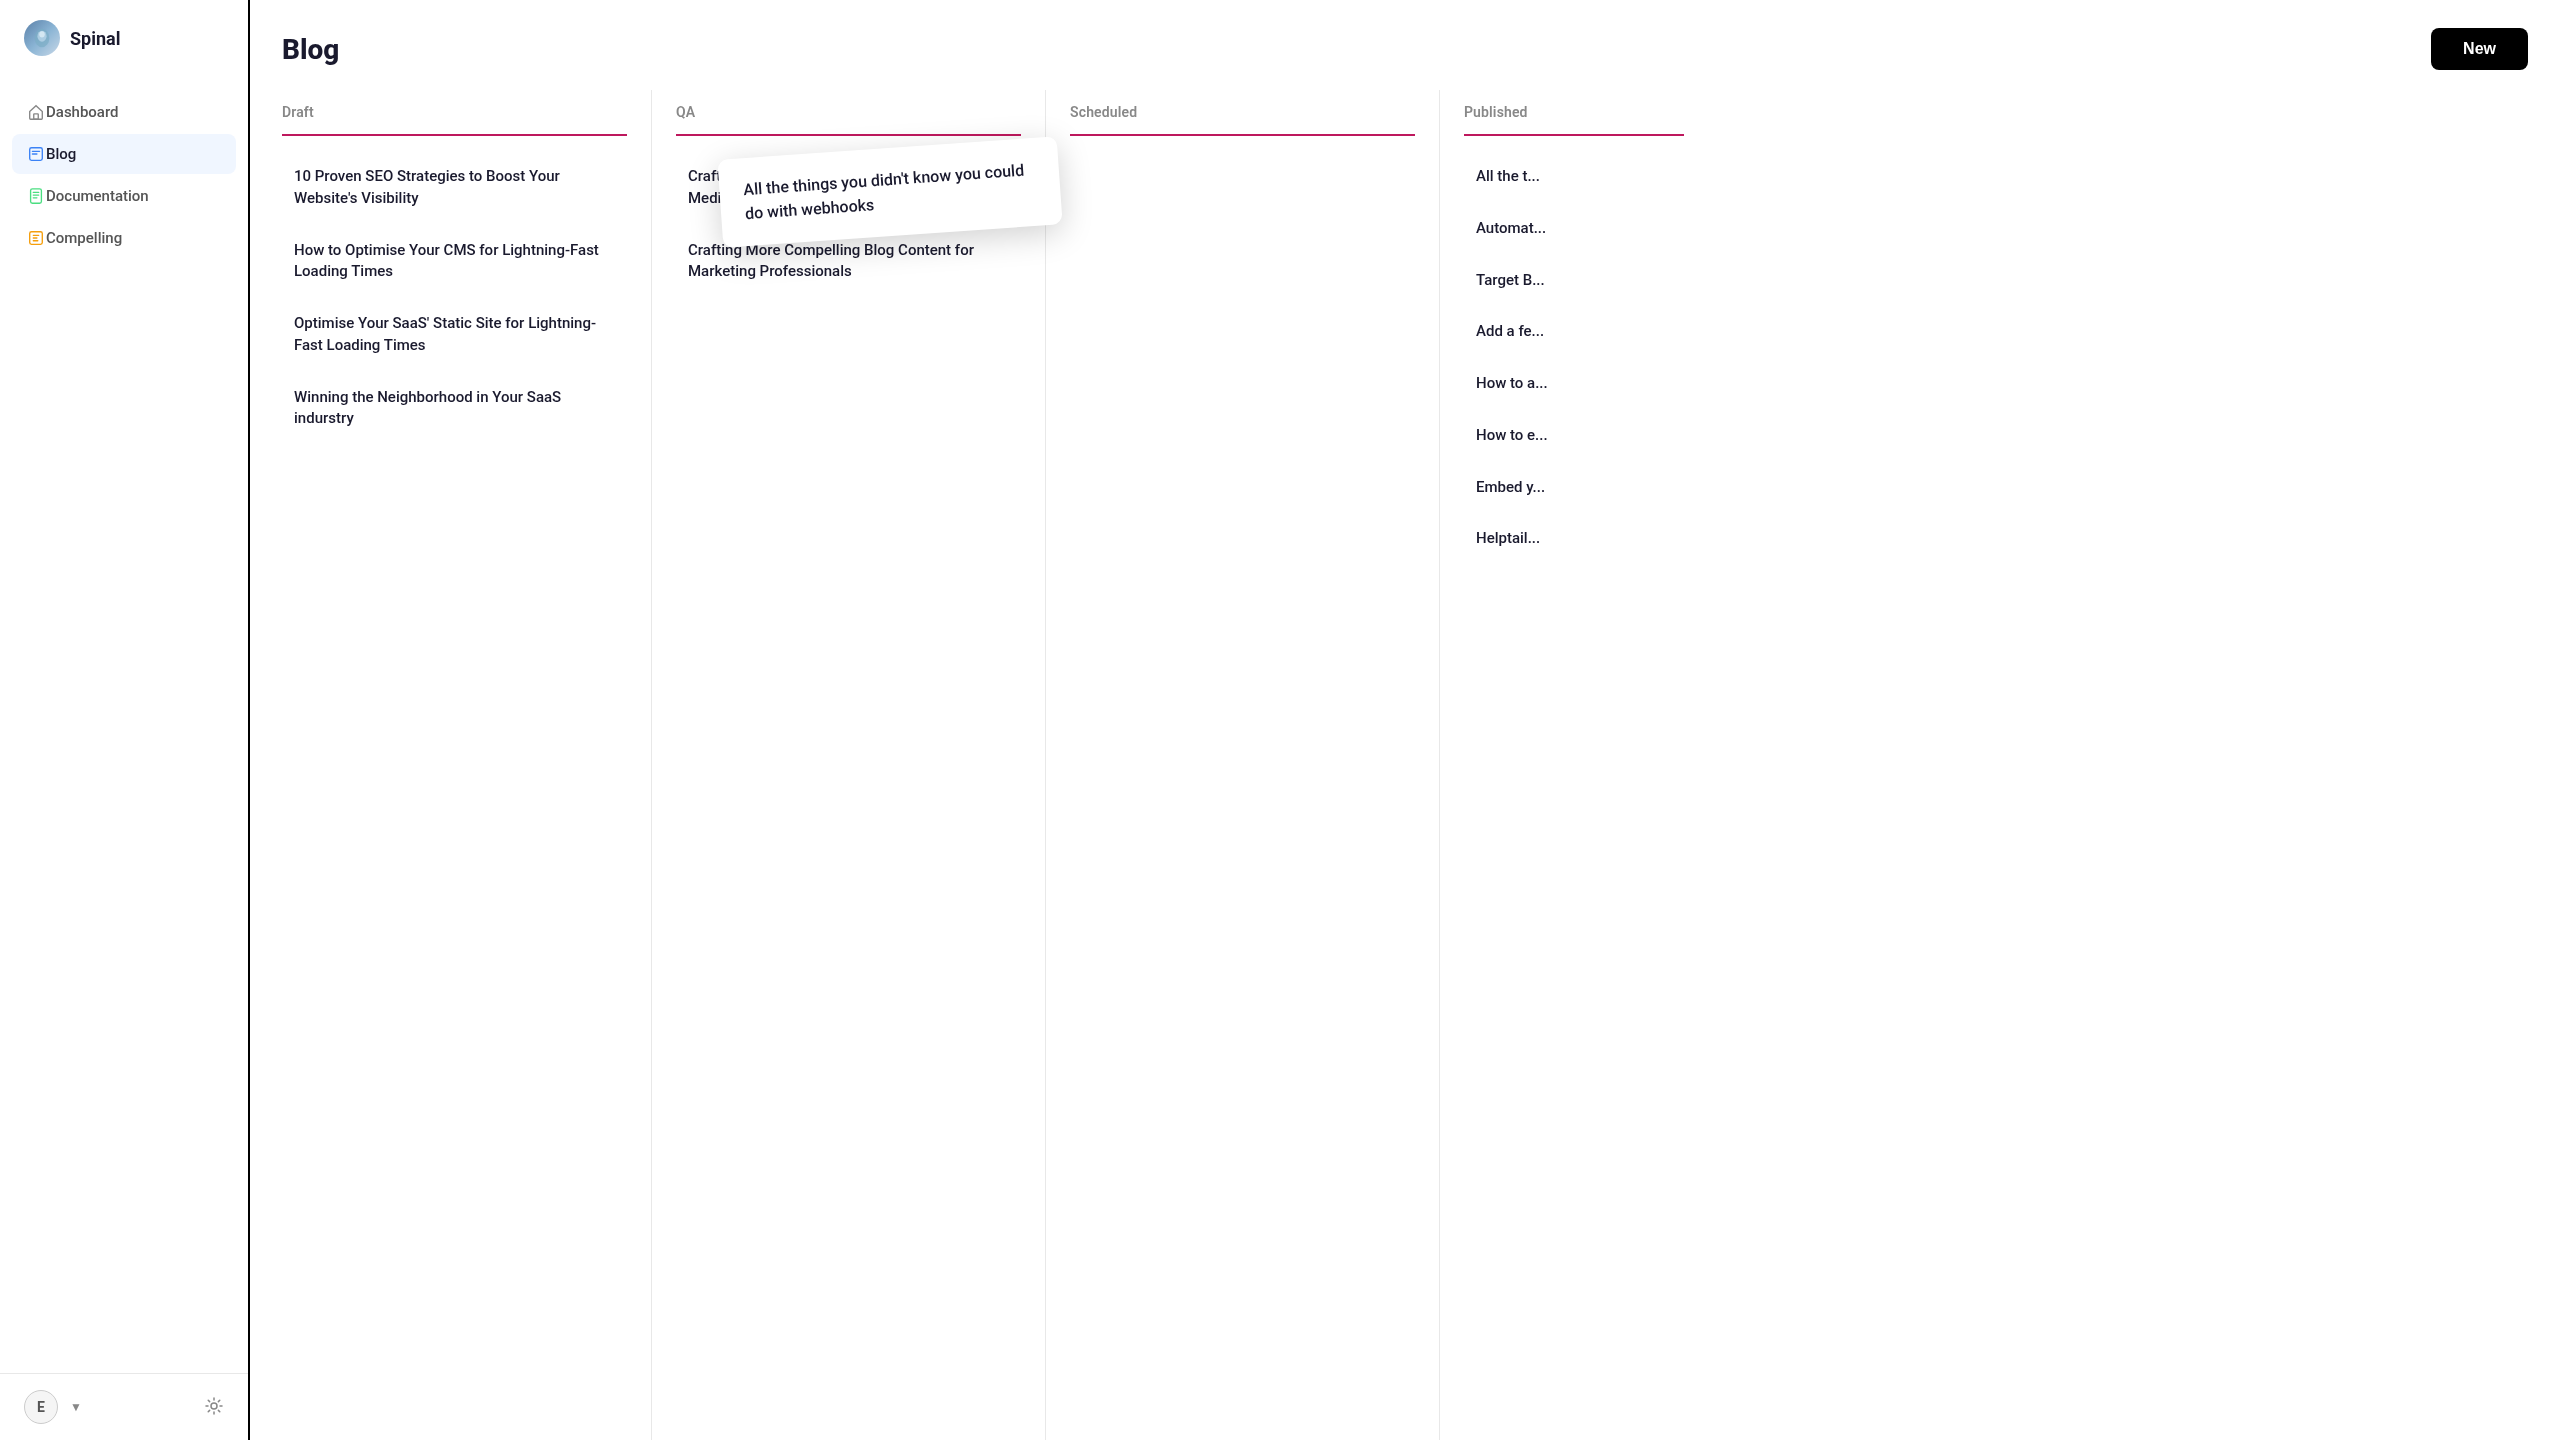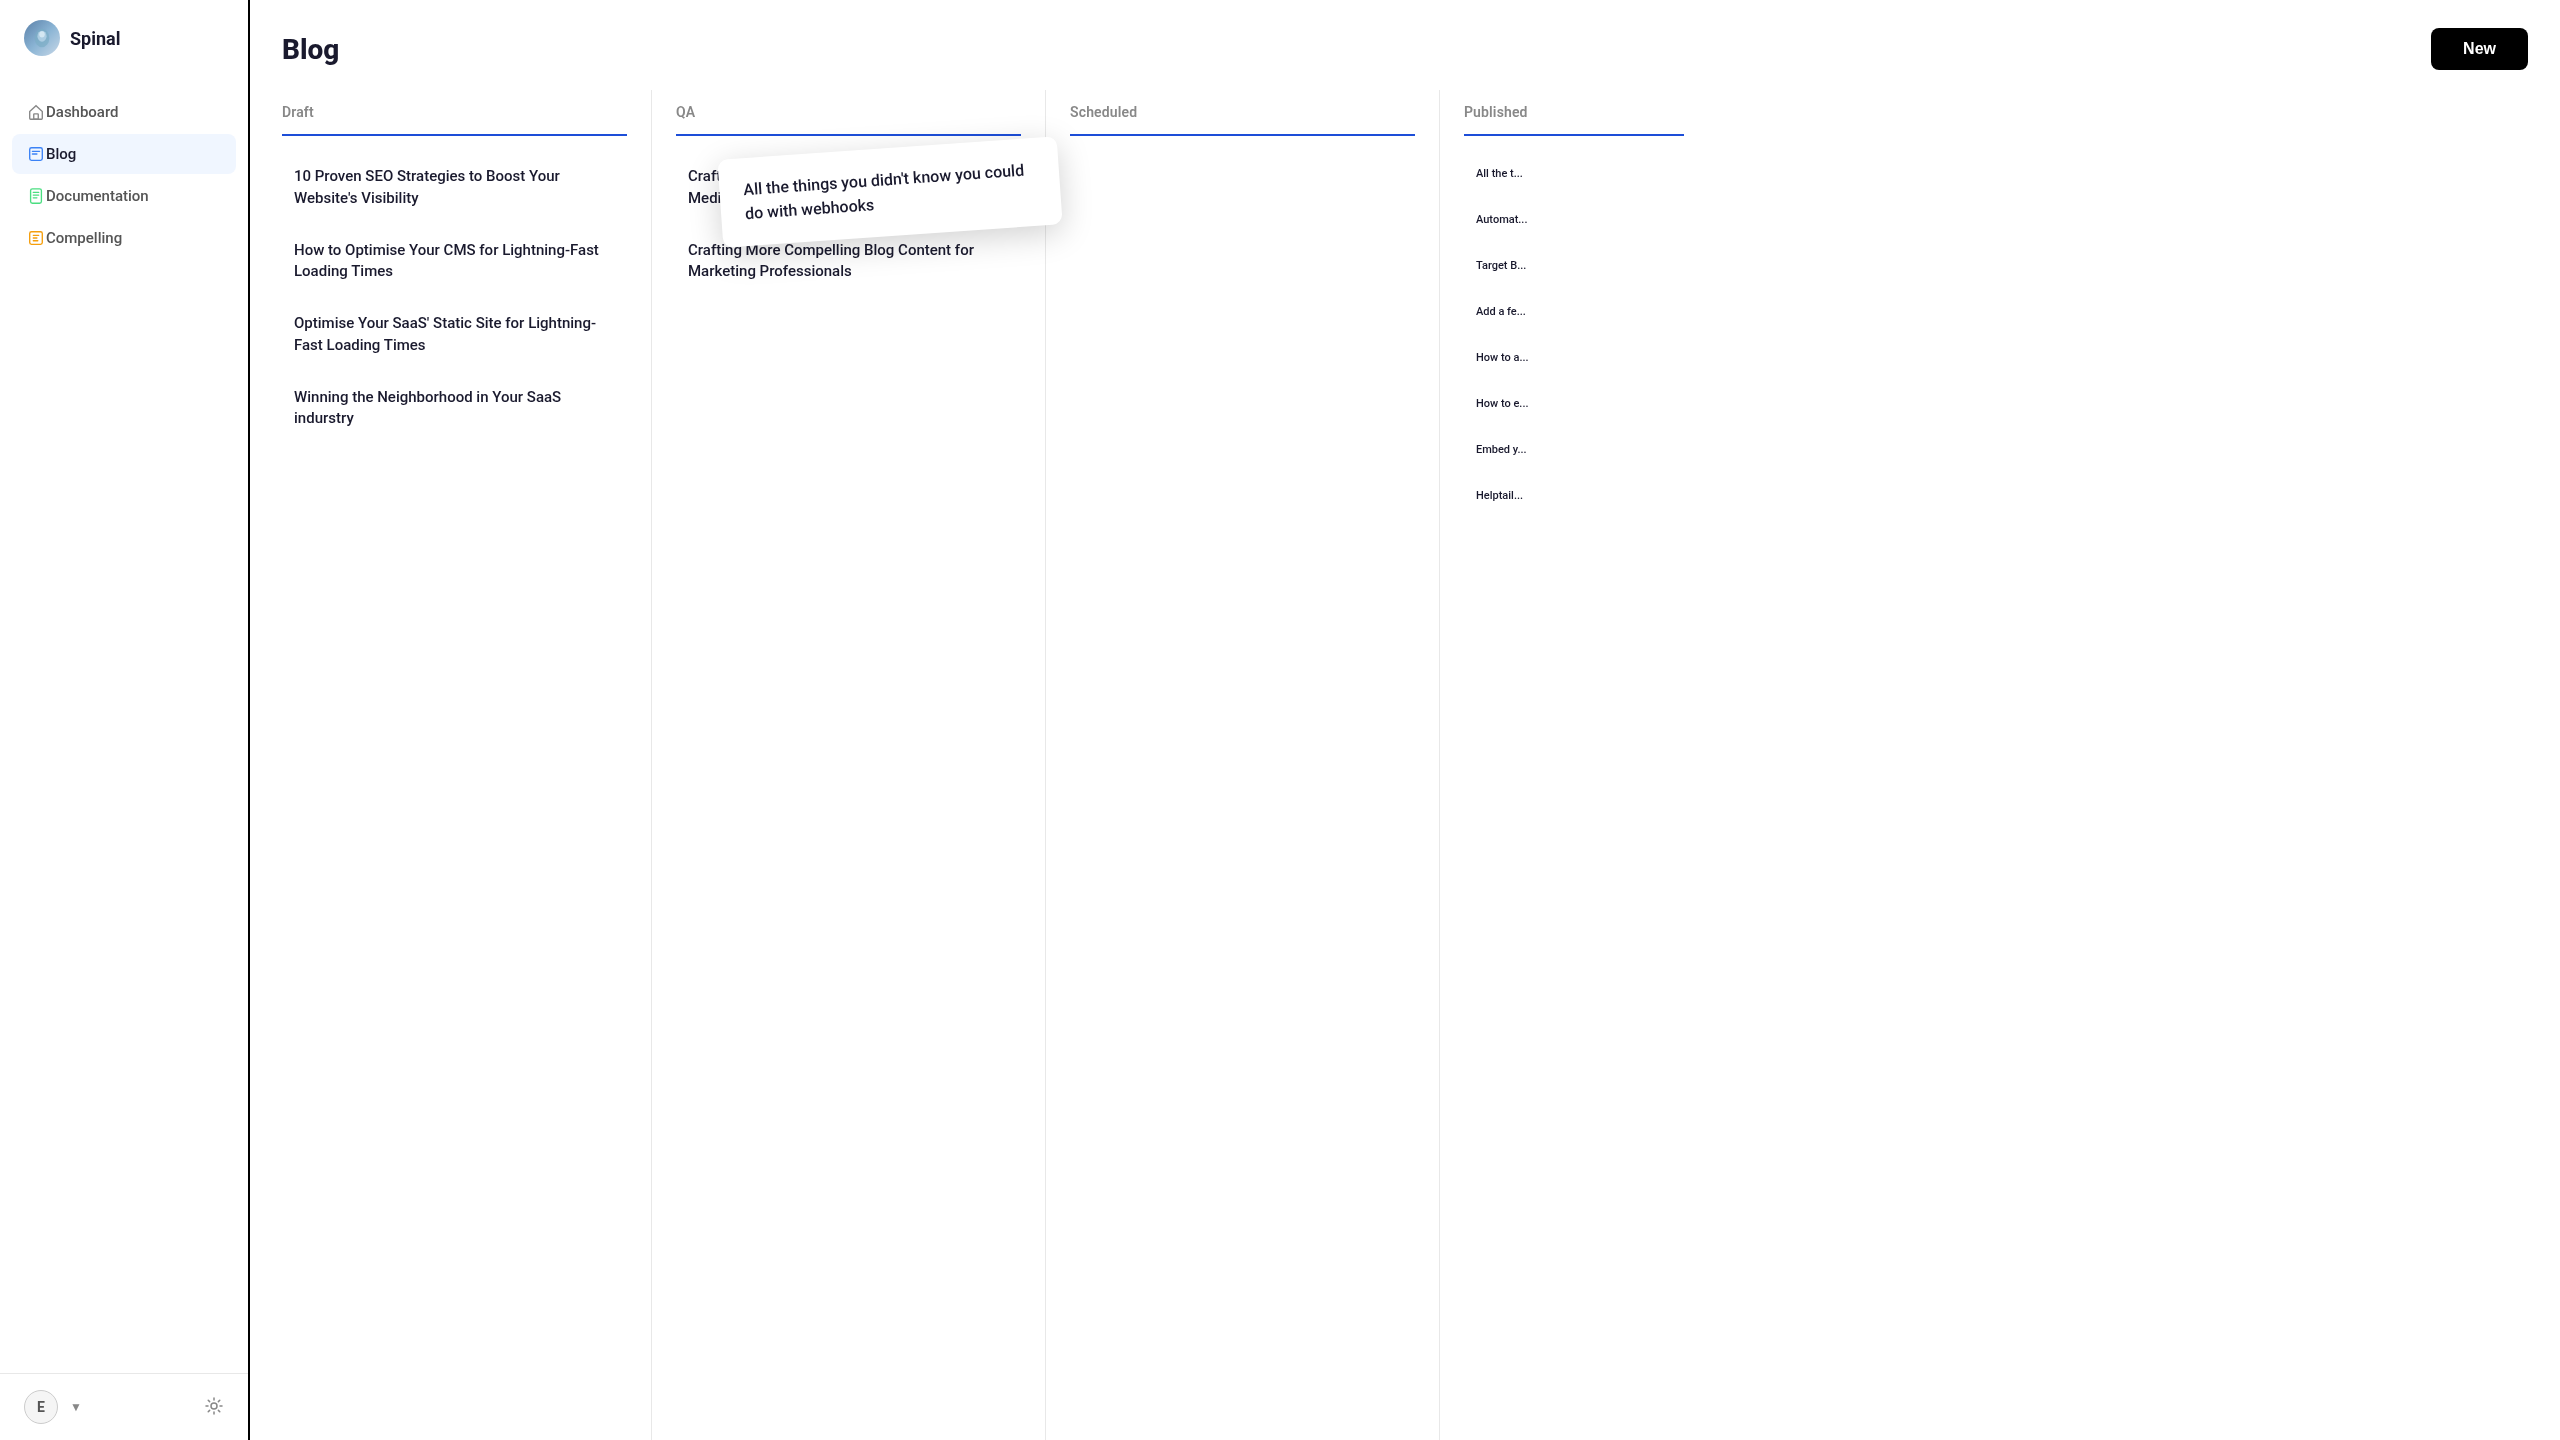--- a/index.html
+++ b/index.html
@@ -164,21 +164,21 @@
     }
     .kanban-column:last-child {
       border-right: none;
     }
     .column-header {
       padding: 14px 0 14px 0;
       font-size: 14px;
       font-weight: 600;
       color: #888;
       letter-spacing: 0.01em;
-      border-bottom: 2px solid #1d4ed8;
+      border-bottom: 2px solid #be185d;
       margin-bottom: 8px;
     }
     .column-cards {
       display: flex;
       flex-direction: column;
       gap: 2px;
       overflow-y: auto;
       padding-top: 8px;
     }
     .card {
@@ -221,21 +221,21 @@
       overflow: hidden;
     }
     .published-cards {
       display: flex;
       flex-direction: column;
       gap: 2px;
       padding-top: 8px;
     }
     .published-card {
       padding: 14px 12px;
-      font-size: 11px;
+      font-size: 15px;
       font-weight: 500;
       color: #1a1a2e;
       line-height: 1.45;
       cursor: pointer;
       border-radius: 8px;
       white-space: nowrap;
       overflow: hidden;
       text-overflow: ellipsis;
     }
   </style>

